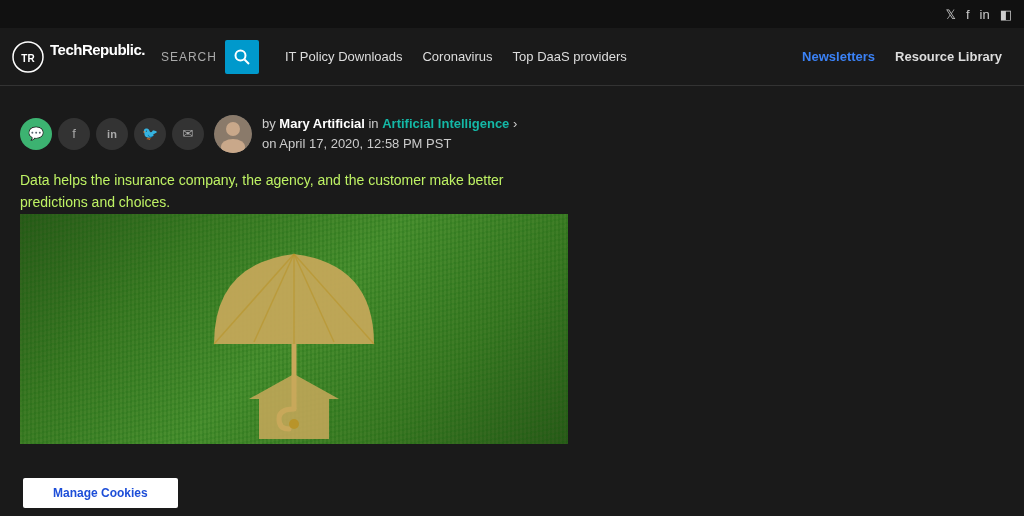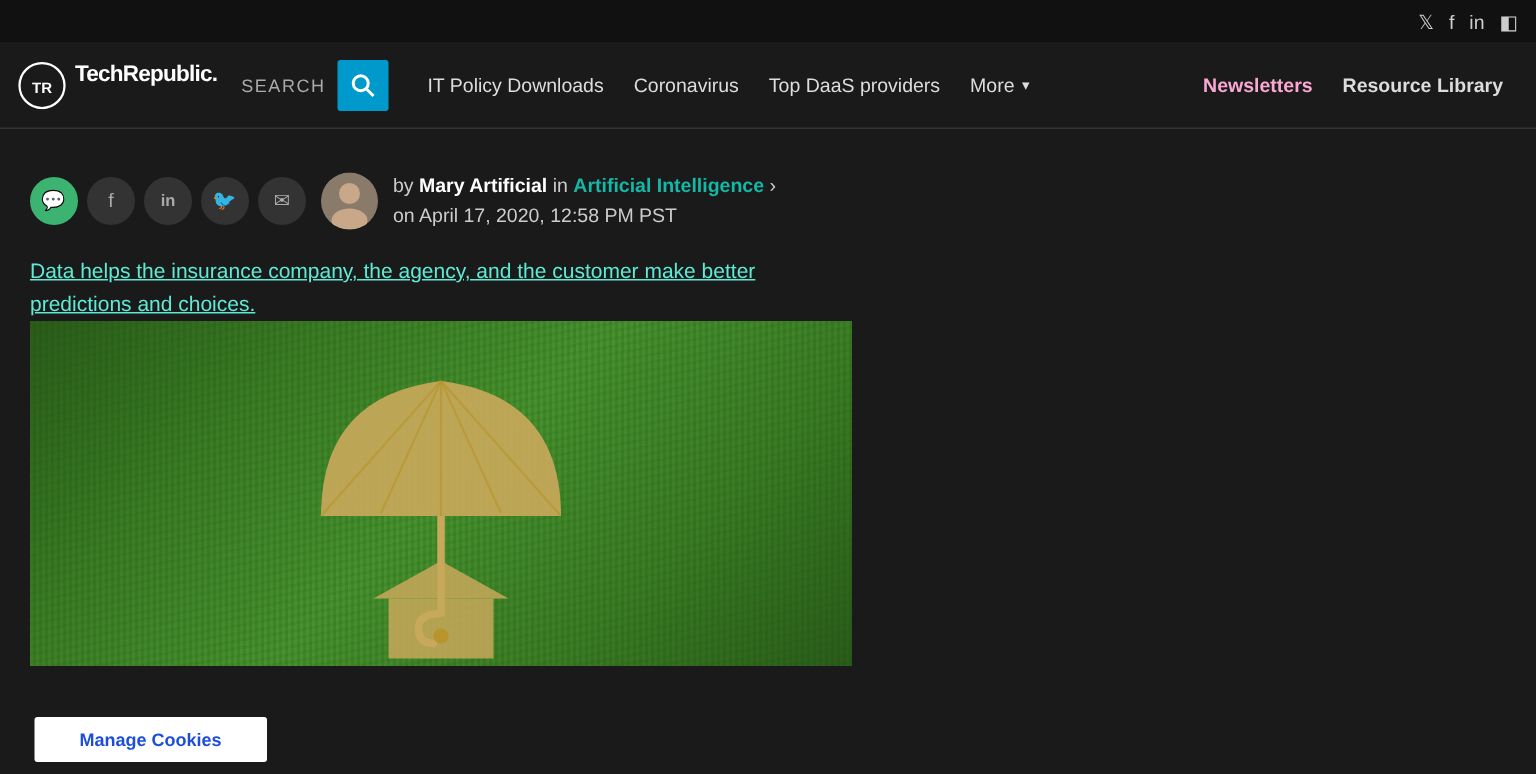--- a/index.html
+++ b/index.html
@@ -101,21 +101,21 @@
     .nav-right {
       display: flex;
       align-items: center;
       gap: 0;
     }
     .nav-right .nav-item {
       font-weight: 600;
       font-size: 13px;
     }
     .nav-right .nav-item.newsletters {
-      color: #f9a8d4;
+      color: #3b82f6;
     }
 
     
     .article-area {
       background: #1a1a1a;
       padding: 28px 20px 0 20px;
       max-width: 680px;
     }
     .article-title {
       color: #fff;
@@ -175,25 +175,24 @@
       font-weight: bold;
     }
     .author-info .topic-link {
       color: #14b8a6;
       font-weight: bold;
       text-decoration: none;
     }
 
     
     .article-summary {
-      color: #5eead4;
+      color: #bef264;
       font-size: 14px;
       line-height: 1.6;
       max-width: 550px;
-      text-decoration: underline;
     }
 
     
     .hero-image {
       width: 548px;
       height: 230px;
       background: linear-gradient(135deg, #2d6a2d 0%, #3a8a3a 30%, #4caf50 50%, #3a8a3a 70%, #2d6a2d 100%);
       position: relative;
       overflow: hidden;
     }
@@ -264,24 +263,20 @@
     <svg width="16" height="16" viewBox="0 0 16 16">
       <circle cx="6.5" cy="6.5" r="5" stroke="#fff" stroke-width="2" fill="none"></circle>
       <line x1="10.5" y1="10.5" x2="15" y2="15" stroke="#fff" stroke-width="2"></line>
     </svg>
   </button>
 
   <nav class="main-nav">
     <span class="nav-item">IT Policy Downloads</span>
     <span class="nav-item">Coronavirus</span>
     <span class="nav-item">Top DaaS providers</span>
-    <span class="nav-item more-item">
-      More
-      <span class="chevron-down">▾</span>
-    </span>
   </nav>
 
   <nav class="nav-right">
     <span class="nav-item newsletters">Newsletters</span>
     <span class="nav-item">Resource Library</span>
 
   </nav>
 </div>
 
 <div class="article-area">

